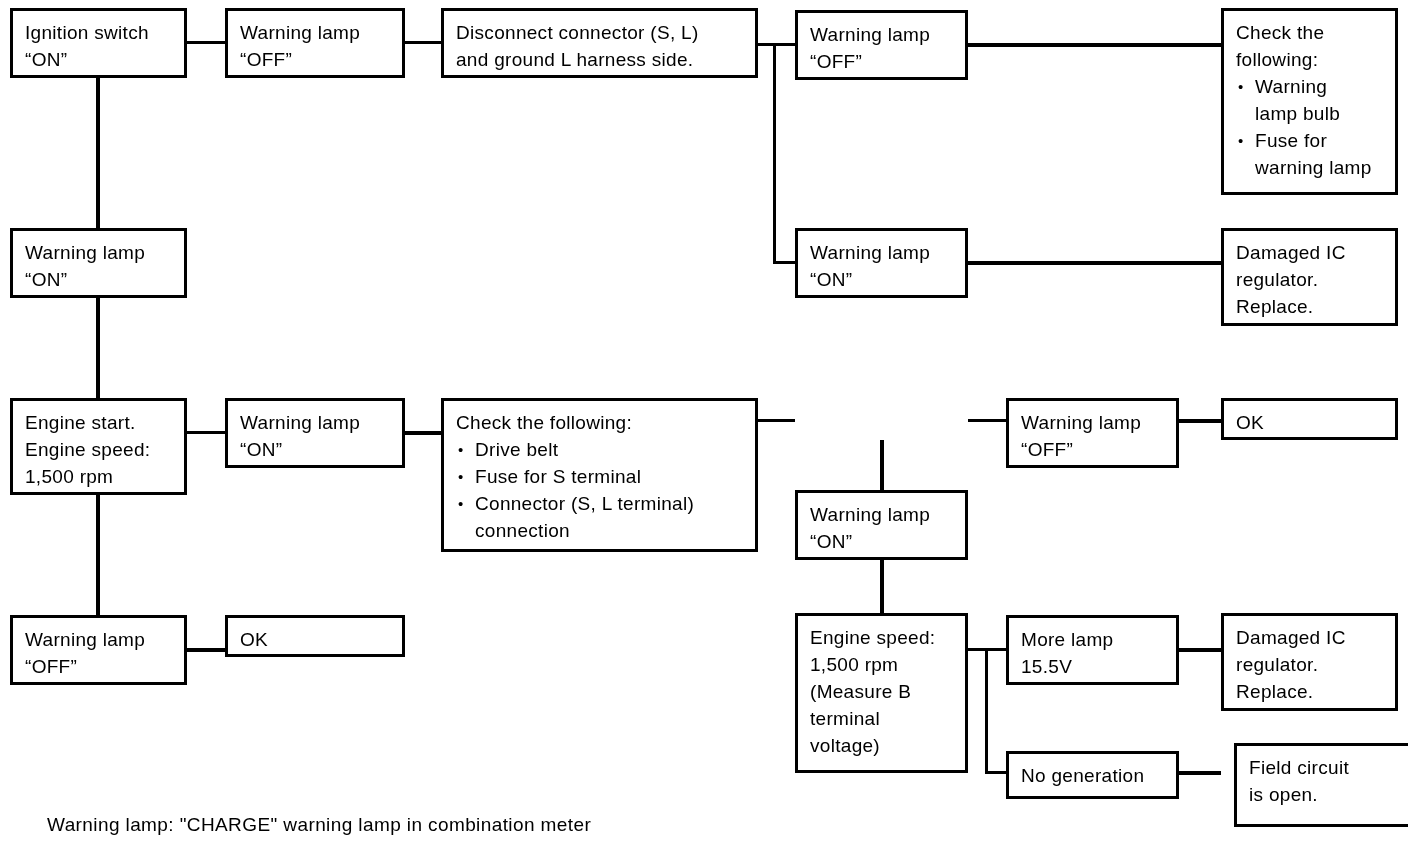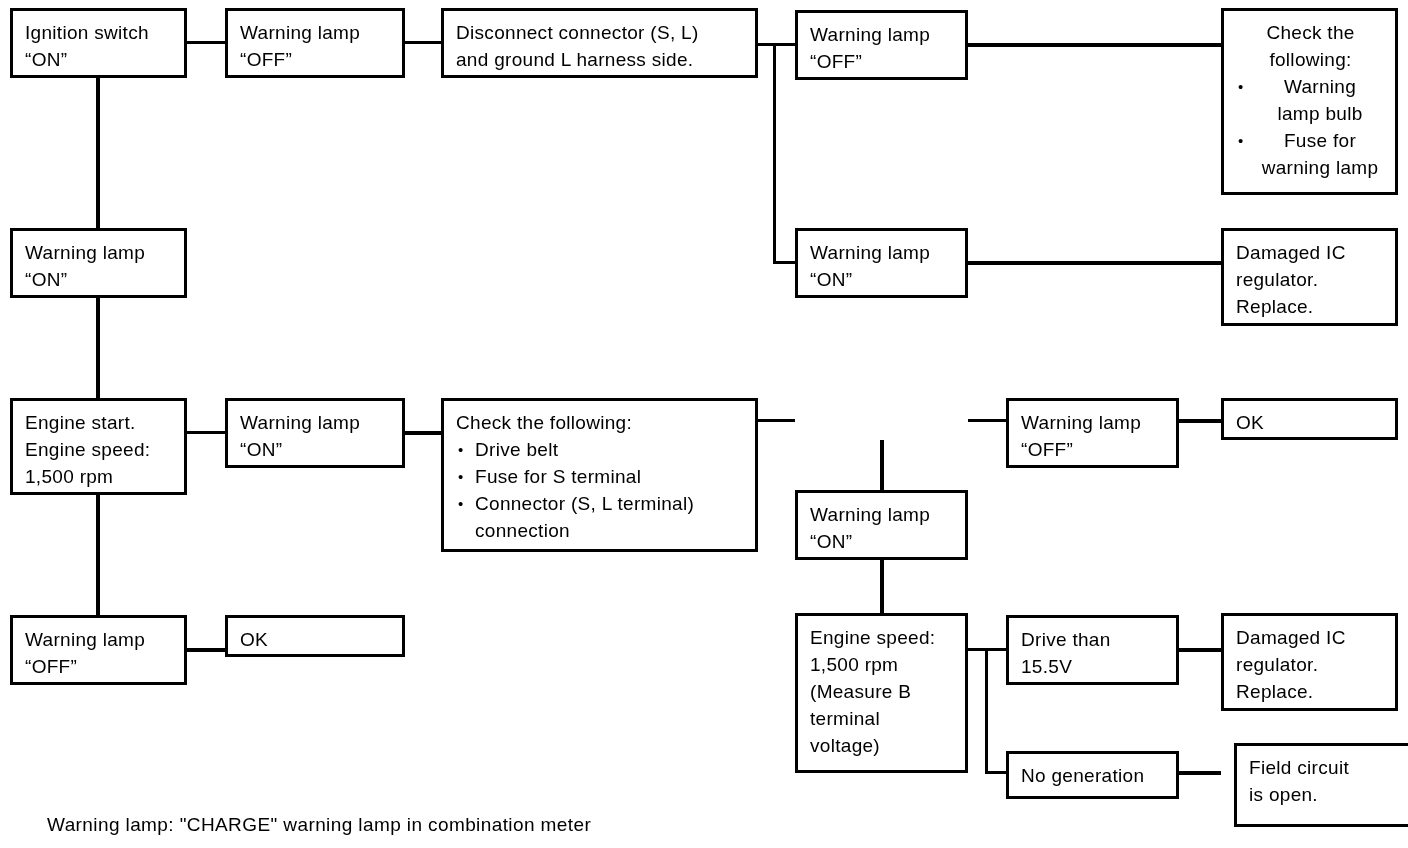--- a/index.html
+++ b/index.html
@@ -105,21 +105,21 @@
       <span class="ln">“OFF”</span>
     </div>
     <div class="node" style="left: 441px; top: 8px; width: 317px; height: 70px;">
       <span class="ln">Disconnect connector (S, L)</span>
       <span class="ln">and ground L harness side.</span>
     </div>
     <div class="node" style="left: 795px; top: 10px; width: 173px; height: 70px;">
       <span class="ln">Warning lamp</span>
       <span class="ln">“OFF”</span>
     </div>
-    <div class="node" style="left: 1221px; top: 8px; width: 177px; height: 187px; text-align: center;">
+    <div class="node" style="left: 1221px; top: 8px; width: 177px; height: 187px;">
       <span class="ln">Check the</span>
       <span class="ln">following:</span>
       <ul>
         <li><span class="bullet">•</span><span>Warning</span><span class="cont">lamp bulb</span></li>
         <li><span class="bullet">•</span><span>Fuse for</span><span class="cont">warning lamp</span></li>
       </ul>
     </div>
     <div class="node" style="left: 795px; top: 228px; width: 173px; height: 70px;">
       <span class="ln">Warning lamp</span>
       <span class="ln">“ON”</span>
@@ -169,21 +169,21 @@
       <span class="ln">OK</span>
     </div>
     <div class="node" style="left: 795px; top: 613px; width: 173px; height: 160px;">
       <span class="ln">Engine speed:</span>
       <span class="ln">1,500 rpm</span>
       <span class="ln">(Measure B</span>
       <span class="ln">terminal</span>
       <span class="ln">voltage)</span>
     </div>
     <div class="node" style="left: 1006px; top: 615px; width: 173px; height: 70px;">
-      <span class="ln">Drive than</span>
+      <span class="ln">More lamp</span>
       <span class="ln">15.5V</span>
     </div>
     <div class="node" style="left: 1221px; top: 613px; width: 177px; height: 98px;">
       <span class="ln">Damaged IC</span>
       <span class="ln">regulator.</span>
       <span class="ln">Replace.</span>
     </div>
     <div class="node" style="left: 1006px; top: 751px; width: 173px; height: 48px;">
       <span class="ln">No generation</span>
     </div>

